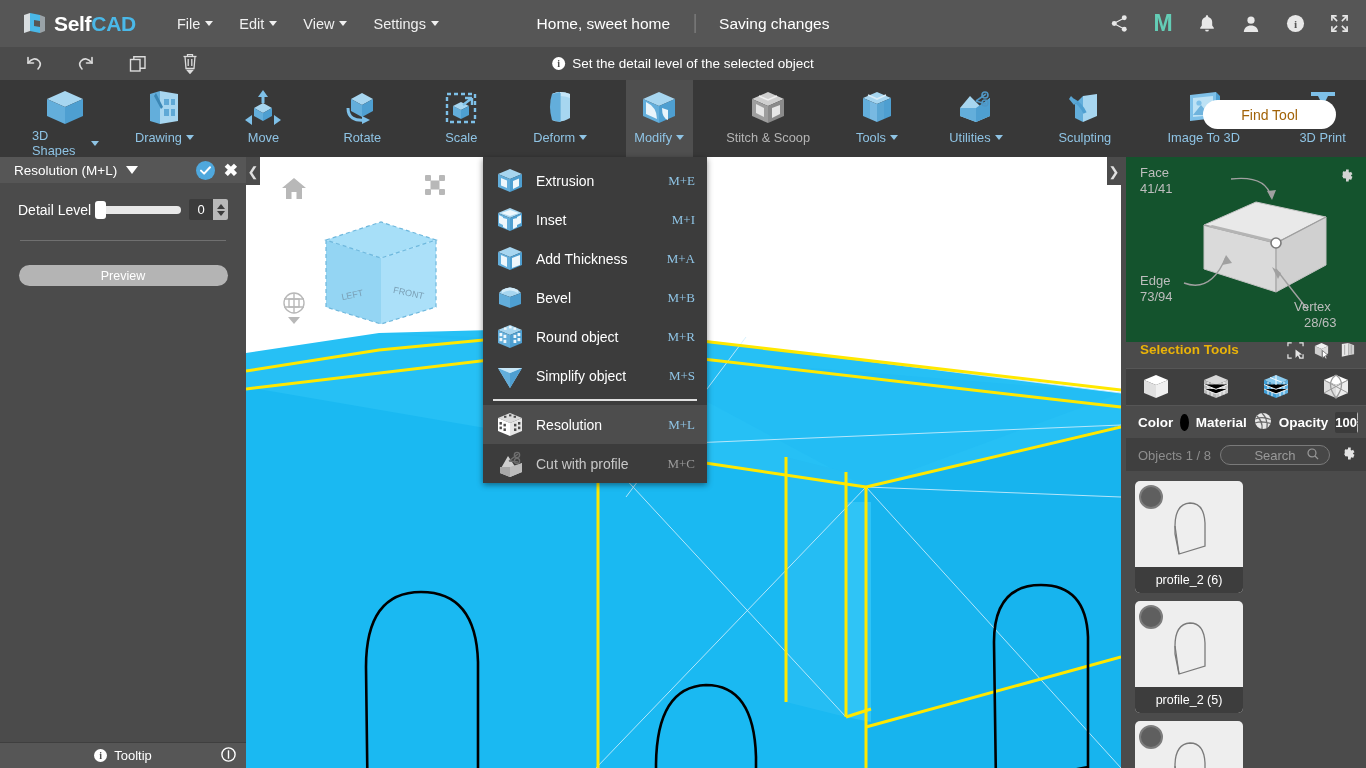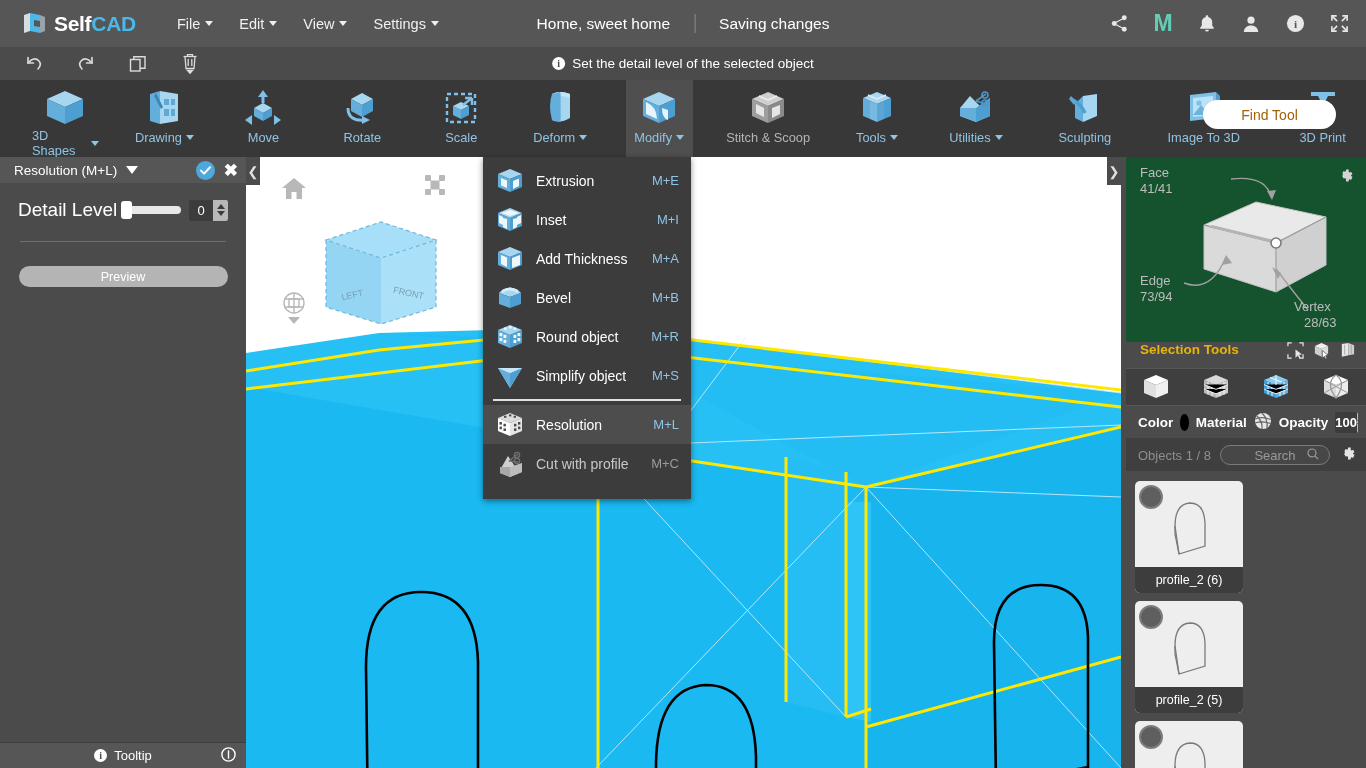--- a/index.html
+++ b/index.html
@@ -85,21 +85,21 @@
     height: 26px; background: #565656; display: flex; align-items: center;
     padding: 0 8px 0 14px; color: #fff; font-size: 13.5px; gap: 9px;
   }
   .lp-head .title { font-weight: 400; }
   .lp-head .tri { width: 0; height: 0; border-left: 6px solid transparent; border-right: 6px solid transparent; border-top: 8px solid #fff; cursor: pointer; }
   .lp-head .spacer { flex: 1; }
   .ok-btn { width: 19px; height: 19px; border-radius: 50%; background: #4fa8dd; display: flex; align-items: center; justify-content: center; cursor: pointer; }
   .x-btn { color: #fff; font-size: 17px; font-weight: bold; cursor: pointer; line-height: 1; }
   .lp-body { padding: 16px 18px 0 18px; }
   .row-detail { display: flex; align-items: center; gap: 0px; }
-  .row-lbl { color: #fff; font-size: 19px; white-space: nowrap; }
+  .row-lbl { color: #fff; font-size: 14px; white-space: nowrap; }
   .slider { position: relative; flex: 1; height: 18px; display: flex; align-items: center; margin: 0 8px 0 4px; }
   .slider-track { position: absolute; left: 0; right: 0; height: 8px; background: #e8e8e8; border-radius: 4px; }
   .slider-knob { position: absolute; left: 0px; width: 11px; height: 18px; background: #fff; border-radius: 3px; cursor: pointer; }
   .numbox {
     display: flex; align-items: stretch; height: 21px; background: #3c3c3c; border-radius: 2px; overflow: hidden;
   }
   .numbox .val { width: 24px; color: #fff; font-size: 13px; display: flex; align-items: center; justify-content: center; }
   .spin { width: 15px; background: #b8b8b8; display: flex; flex-direction: column; align-items: center; justify-content: center; gap: 2px; cursor: pointer; }
   .spin i { width: 0; height: 0; border-left: 4px solid transparent; border-right: 4px solid transparent; display: block; }
   .spin .up { border-bottom: 5px solid #3c3c3c; }
@@ -131,33 +131,33 @@
     position: absolute; right: 0px; top: 0px; width: 14px; height: 28px;
     background: #4b4b4b; display: flex; align-items: center; justify-content: center;
     color: #e0e0e0; font-size: 13px; cursor: pointer; z-index: 6;
   }
   .vp-home { position: absolute; left: 35px; top: 20px; z-index: 5; cursor: pointer; }
   .vp-snapicon { position: absolute; left: 35px; top: 134px; z-index: 5; cursor: pointer; }
   .vp-gridbtn { position: absolute; left: 178px; top: 17px; z-index: 5; cursor: pointer; }
 
   
   .dropdown {
-    position: absolute; left: 483px; top: 157px; width: 208px;
-    background: #3c3c3c; z-index: 40; padding: 4px 0 16px 0;
+    position: absolute; left: 483px; top: 157px; width: 224px;
+    background: #3c3c3c; z-index: 40; padding: 4px 0 0 0;
     box-shadow: 0 2px 6px rgba(0,0,0,.45);
   }
   .dd-item {
     height: 39px; display: flex; align-items: center; padding: 0 12px 0 12px;
     color: #ffffff; font-size: 14px; cursor: pointer; gap: 11px;
   }
   .dd-item.highlight { background: #4d4d4d; }
   .dd-item.disabled { color: #c8c8c8; }
   .dd-ico { width: 30px; height: 30px; display: flex; align-items: center; justify-content: center; flex: 0 0 30px; }
   .dd-lbl { flex: 1; white-space: nowrap; }
-  .dd-key { color: #8fc4e5; font-size: 13px; }
+  .dd-key { color: #8fc4e5; font-size: 13px; font-family: Liberation Serif, serif; }
   .dd-item.disabled .dd-key { color: #9a9a9a; }
   .dd-sep { height: 2px; background: #e0e0e0; margin: 4px 10px; }
 
   
   .rightpanel {
     position: absolute; left: 1126px; top: 157px; width: 240px; height: 611px;
     background: #4b4b4b; overflow: hidden;
   }
   .sel-vis { position: relative; height: 185px; background: #14532d; }
   .gear-tr { position: absolute; right: 12px; top: 10px; cursor: pointer; }

